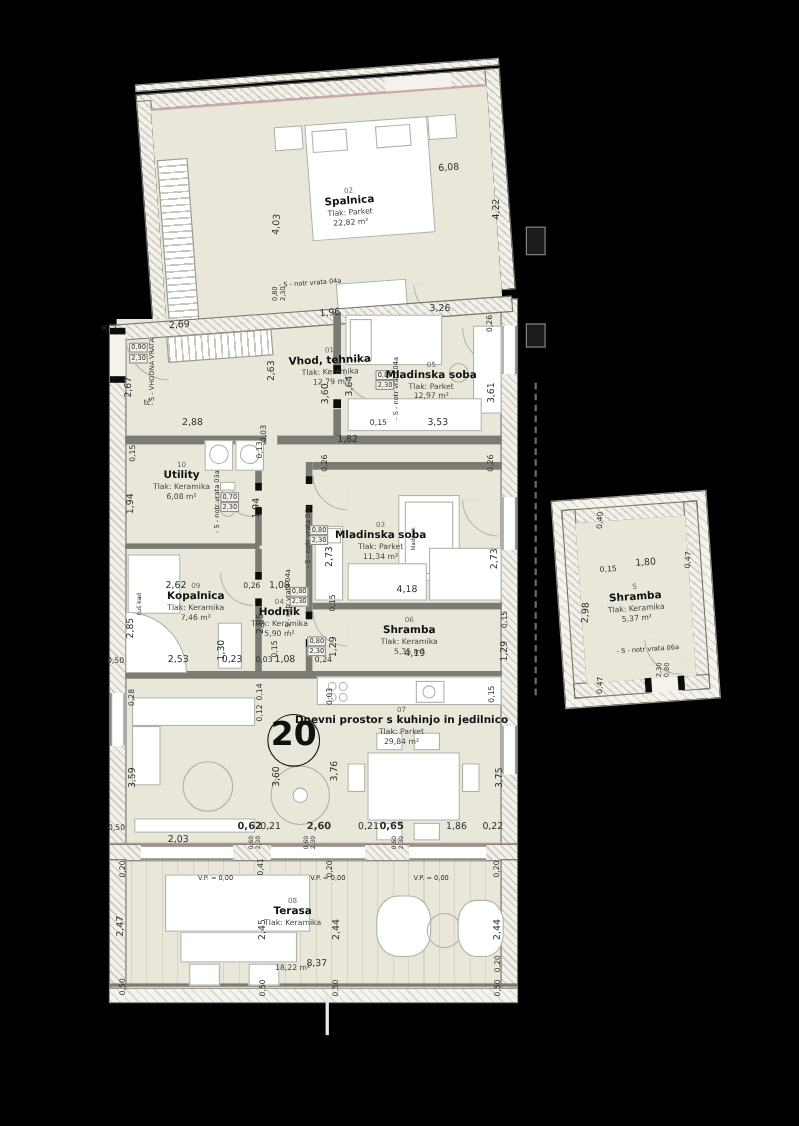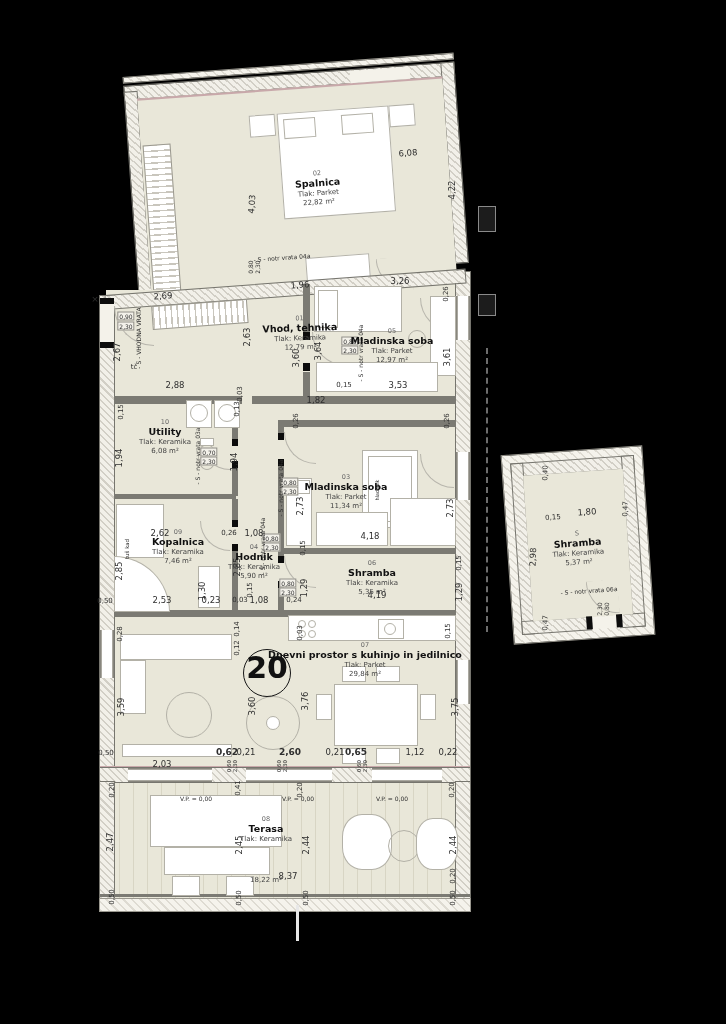--- a/index.html
+++ b/index.html
@@ -262,21 +262,21 @@
     <div class="lbl" style="left: 252px; top: 706px; transform: translate(-50%, -50%) rotate(-90deg);">3,60</div>
     <div class="lbl" style="left: 305px; top: 701px; transform: translate(-50%, -50%) rotate(-90deg);">3,76</div>
     <div class="lbl" style="left: 455px; top: 707px; transform: translate(-50%, -50%) rotate(-90deg);">3,75</div>
     <div class="lbl" style="left: 106px; top: 753px; font-size: 7px; transform: translate(-50%, -50%) rotate(0deg);">0,50</div>
     <div class="lbl" style="left: 162px; top: 752px; transform: translate(-50%, -50%) rotate(0deg); margin-top: 12px;">2,03</div>
     <div class="lbl bold" style="left: 227px; top: 752px; transform: translate(-50%, -50%) rotate(0deg);">0,62</div>
     <div class="lbl" style="left: 246px; top: 752px; transform: translate(-50%, -50%) rotate(0deg);">0,21</div>
     <div class="lbl bold" style="left: 290px; top: 752px; transform: translate(-50%, -50%) rotate(0deg);">2,60</div>
     <div class="lbl" style="left: 335px; top: 752px; transform: translate(-50%, -50%) rotate(0deg);">0,21</div>
     <div class="lbl bold" style="left: 356px; top: 752px; transform: translate(-50%, -50%) rotate(0deg);">0,65</div>
-    <div class="lbl" style="left: 415px; top: 752px; transform: translate(-50%, -50%) rotate(0deg);">1,12</div>
+    <div class="lbl" style="left: 415px; top: 752px; transform: translate(-50%, -50%) rotate(0deg);">1,86</div>
     <div class="lbl" style="left: 448px; top: 752px; transform: translate(-50%, -50%) rotate(0deg);">0,22</div>
     <div class="lbl" style="left: 230px; top: 766px; font-size: 5.5px; transform: translate(-50%, -50%) rotate(-90deg);">0,60</div>
     <div class="lbl" style="left: 236px; top: 766px; font-size: 5.5px; transform: translate(-50%, -50%) rotate(-90deg);">2,30</div>
     <div class="lbl" style="left: 280px; top: 766px; font-size: 5.5px; transform: translate(-50%, -50%) rotate(-90deg);">0,60</div>
     <div class="lbl" style="left: 286px; top: 766px; font-size: 5.5px; transform: translate(-50%, -50%) rotate(-90deg);">2,30</div>
     <div class="lbl" style="left: 360px; top: 766px; font-size: 5.5px; transform: translate(-50%, -50%) rotate(-90deg);">0,60</div>
     <div class="lbl" style="left: 366px; top: 766px; font-size: 5.5px; transform: translate(-50%, -50%) rotate(-90deg);">2,30</div>
     <div class="lbl" style="left: 112px; top: 790px; font-size: 7px; transform: translate(-50%, -50%) rotate(-90deg);">0,20</div>
     <div class="lbl" style="left: 238px; top: 788px; font-size: 7px; transform: translate(-50%, -50%) rotate(-90deg);">0,41</div>
     <div class="lbl" style="left: 300px; top: 790px; font-size: 7px; transform: translate(-50%, -50%) rotate(-90deg);">0,20</div>

